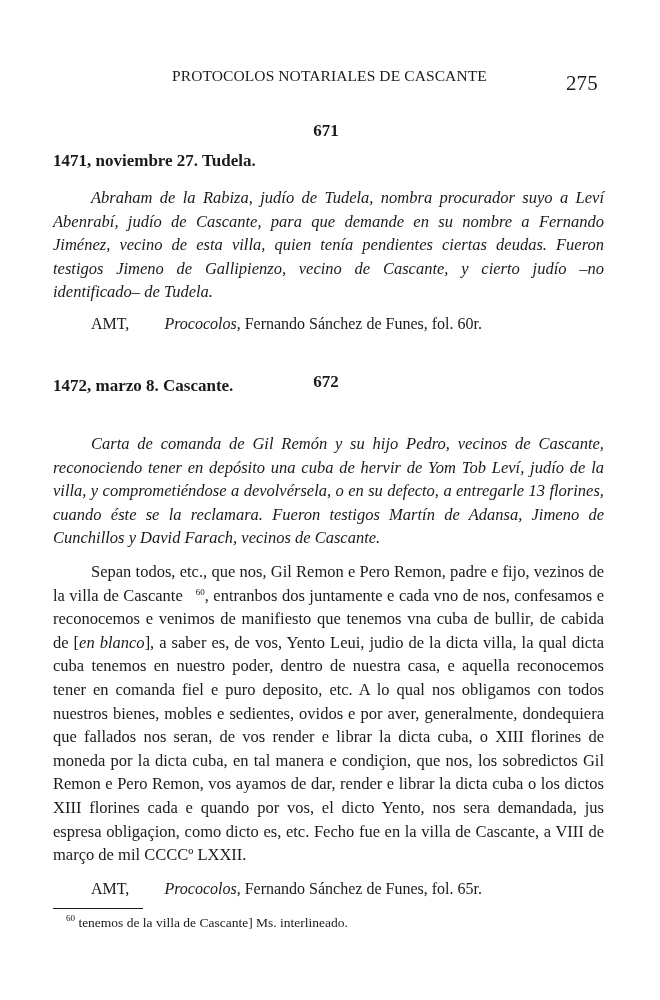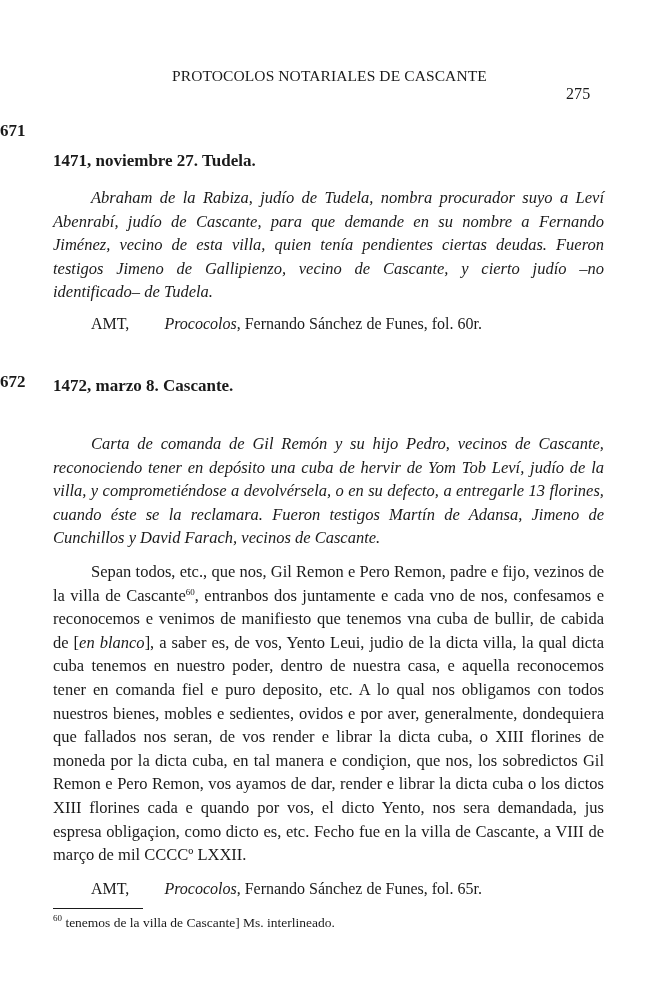--- a/index.html
+++ b/index.html
@@ -6,39 +6,39 @@
     body {
       width: 660px; height: 1000px; position: relative; overflow: hidden;
       font-family: "Liberation Serif", "DejaVu Serif", serif;
       color: #1a1a1a;
     }
     .running-head {
       position: absolute; top: 67px; left: 0; width: 528px; height: 22px;
       font-size: 15.5px; letter-spacing: 0.1px;
     }
     .running-title { position: absolute; left: 172px; top: 0; }
-    .page-number { position: absolute; left: 566px; top: 18px; font-size: 16px; }
+    .page-number { position: absolute; left: 566px; top: 4px; font-size: 21px; }
 
     .doc-number {
-      position: absolute; left: 0; width: 652px; 
+      position: absolute; left: 0; width: 652px; text-align: center;
       font-size: 17px; font-weight: bold;
     }
     .doc-date {
       position: absolute; left: 53px; font-size: 17px; font-weight: bold;
     }
     .block {
       position: absolute; left: 53px; width: 551px;
       font-size: 16.5px; line-height: 23.6px; text-align: justify;
     }
     .block p { margin: 0; text-indent: 38px; }
     .regesto { font-style: italic; }
     .source { text-indent: 38px; font-size: 16px; }
     .source i { font-style: italic; margin-left: 31px; }
     .transcript p { margin: 0 0 10px 0; }
-    sup { font-size: 9px; vertical-align: 6px; line-height: 0; }
+    sup { font-size: 9px; vertical-align: 6px; line-height: 0; margin-left: 13px; }
 
     .footnote-rule {
       position: absolute; left: 53px; top: 908px; width: 90px; height: 1px;
       background: #1a1a1a;
     }
     .footnote {
       position: absolute; left: 53px; top: 915px; font-size: 13.5px;
     }
   </style>
 </head>

